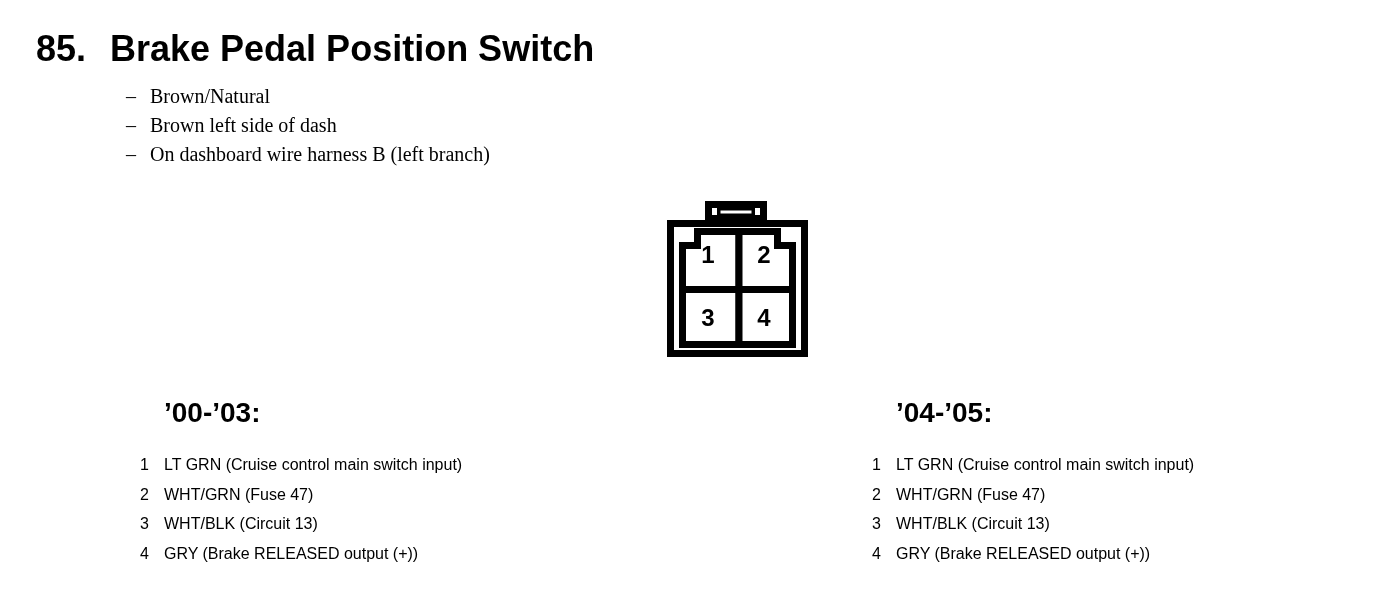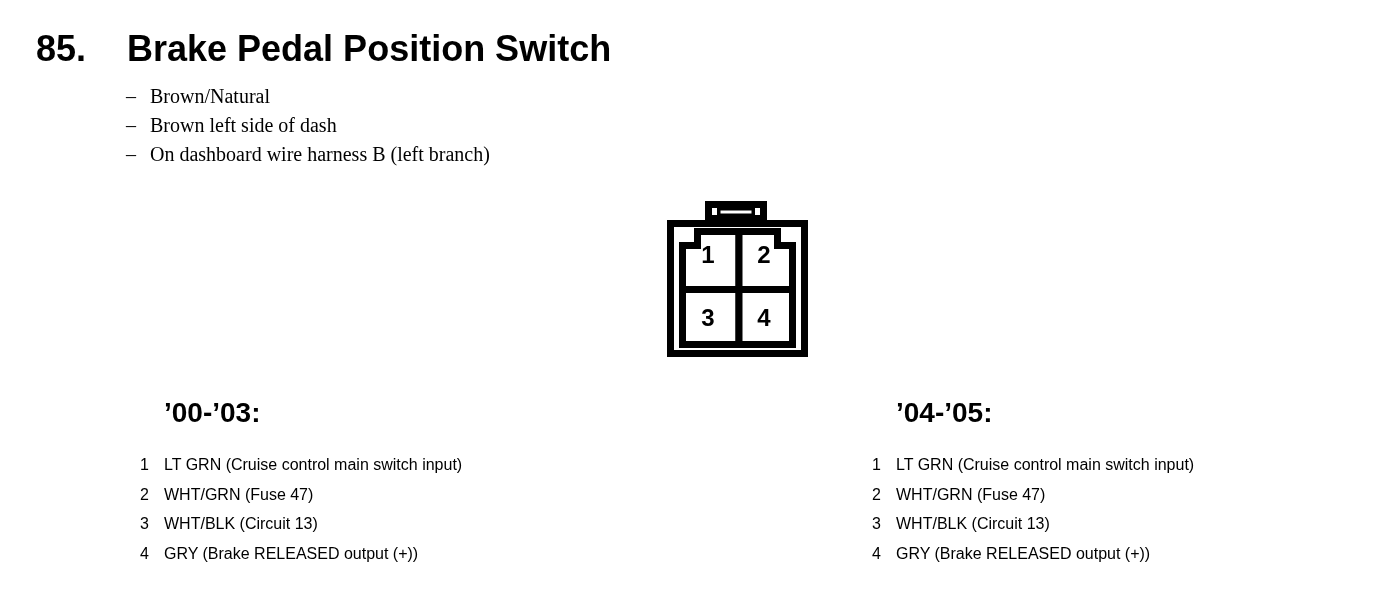--- a/index.html
+++ b/index.html
@@ -16,21 +16,21 @@
   .item-number {
     position: absolute;
     left: 36px;
     top: 31px;
     font-size: 36px;
     font-weight: bold;
     line-height: 1;
   }
   .page-title {
     position: absolute;
-    left: 127px;
+    left: 110px;
     top: 31px;
     font-size: 36px;
     font-weight: bold;
     line-height: 1;
     white-space: nowrap;
   }
   .notes {
     position: absolute;
     left: 126px;
     top: 82px;

